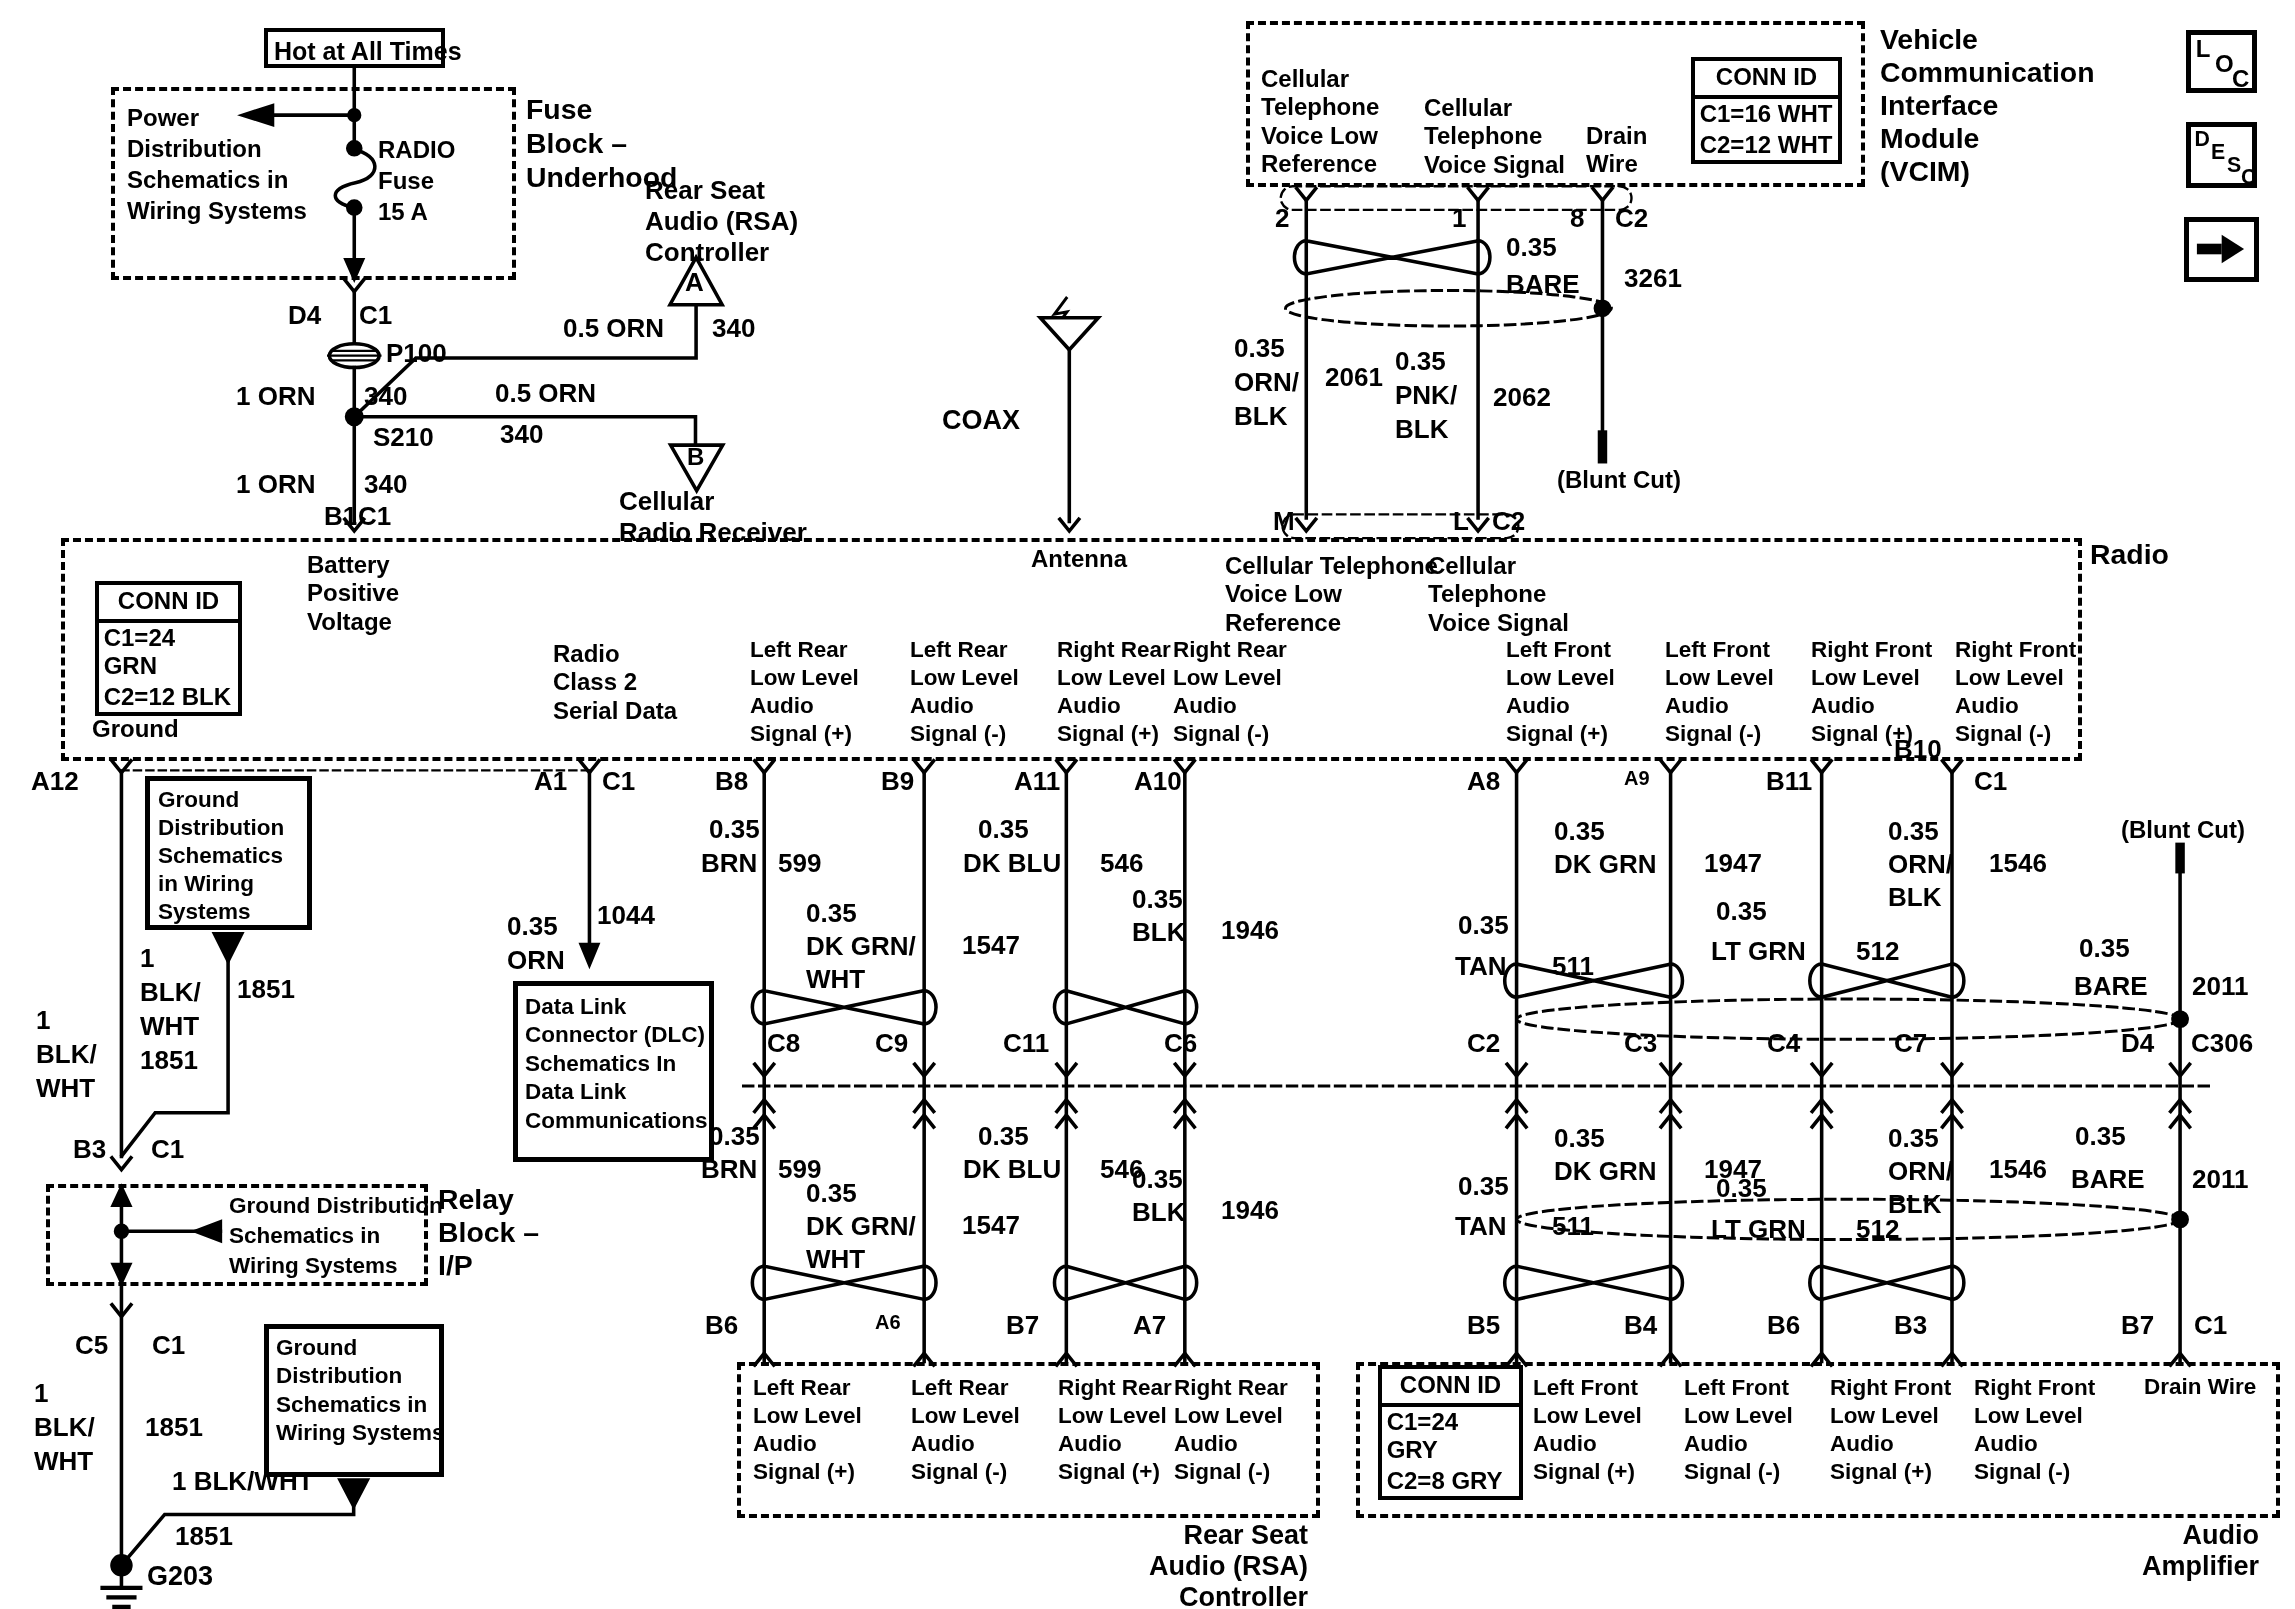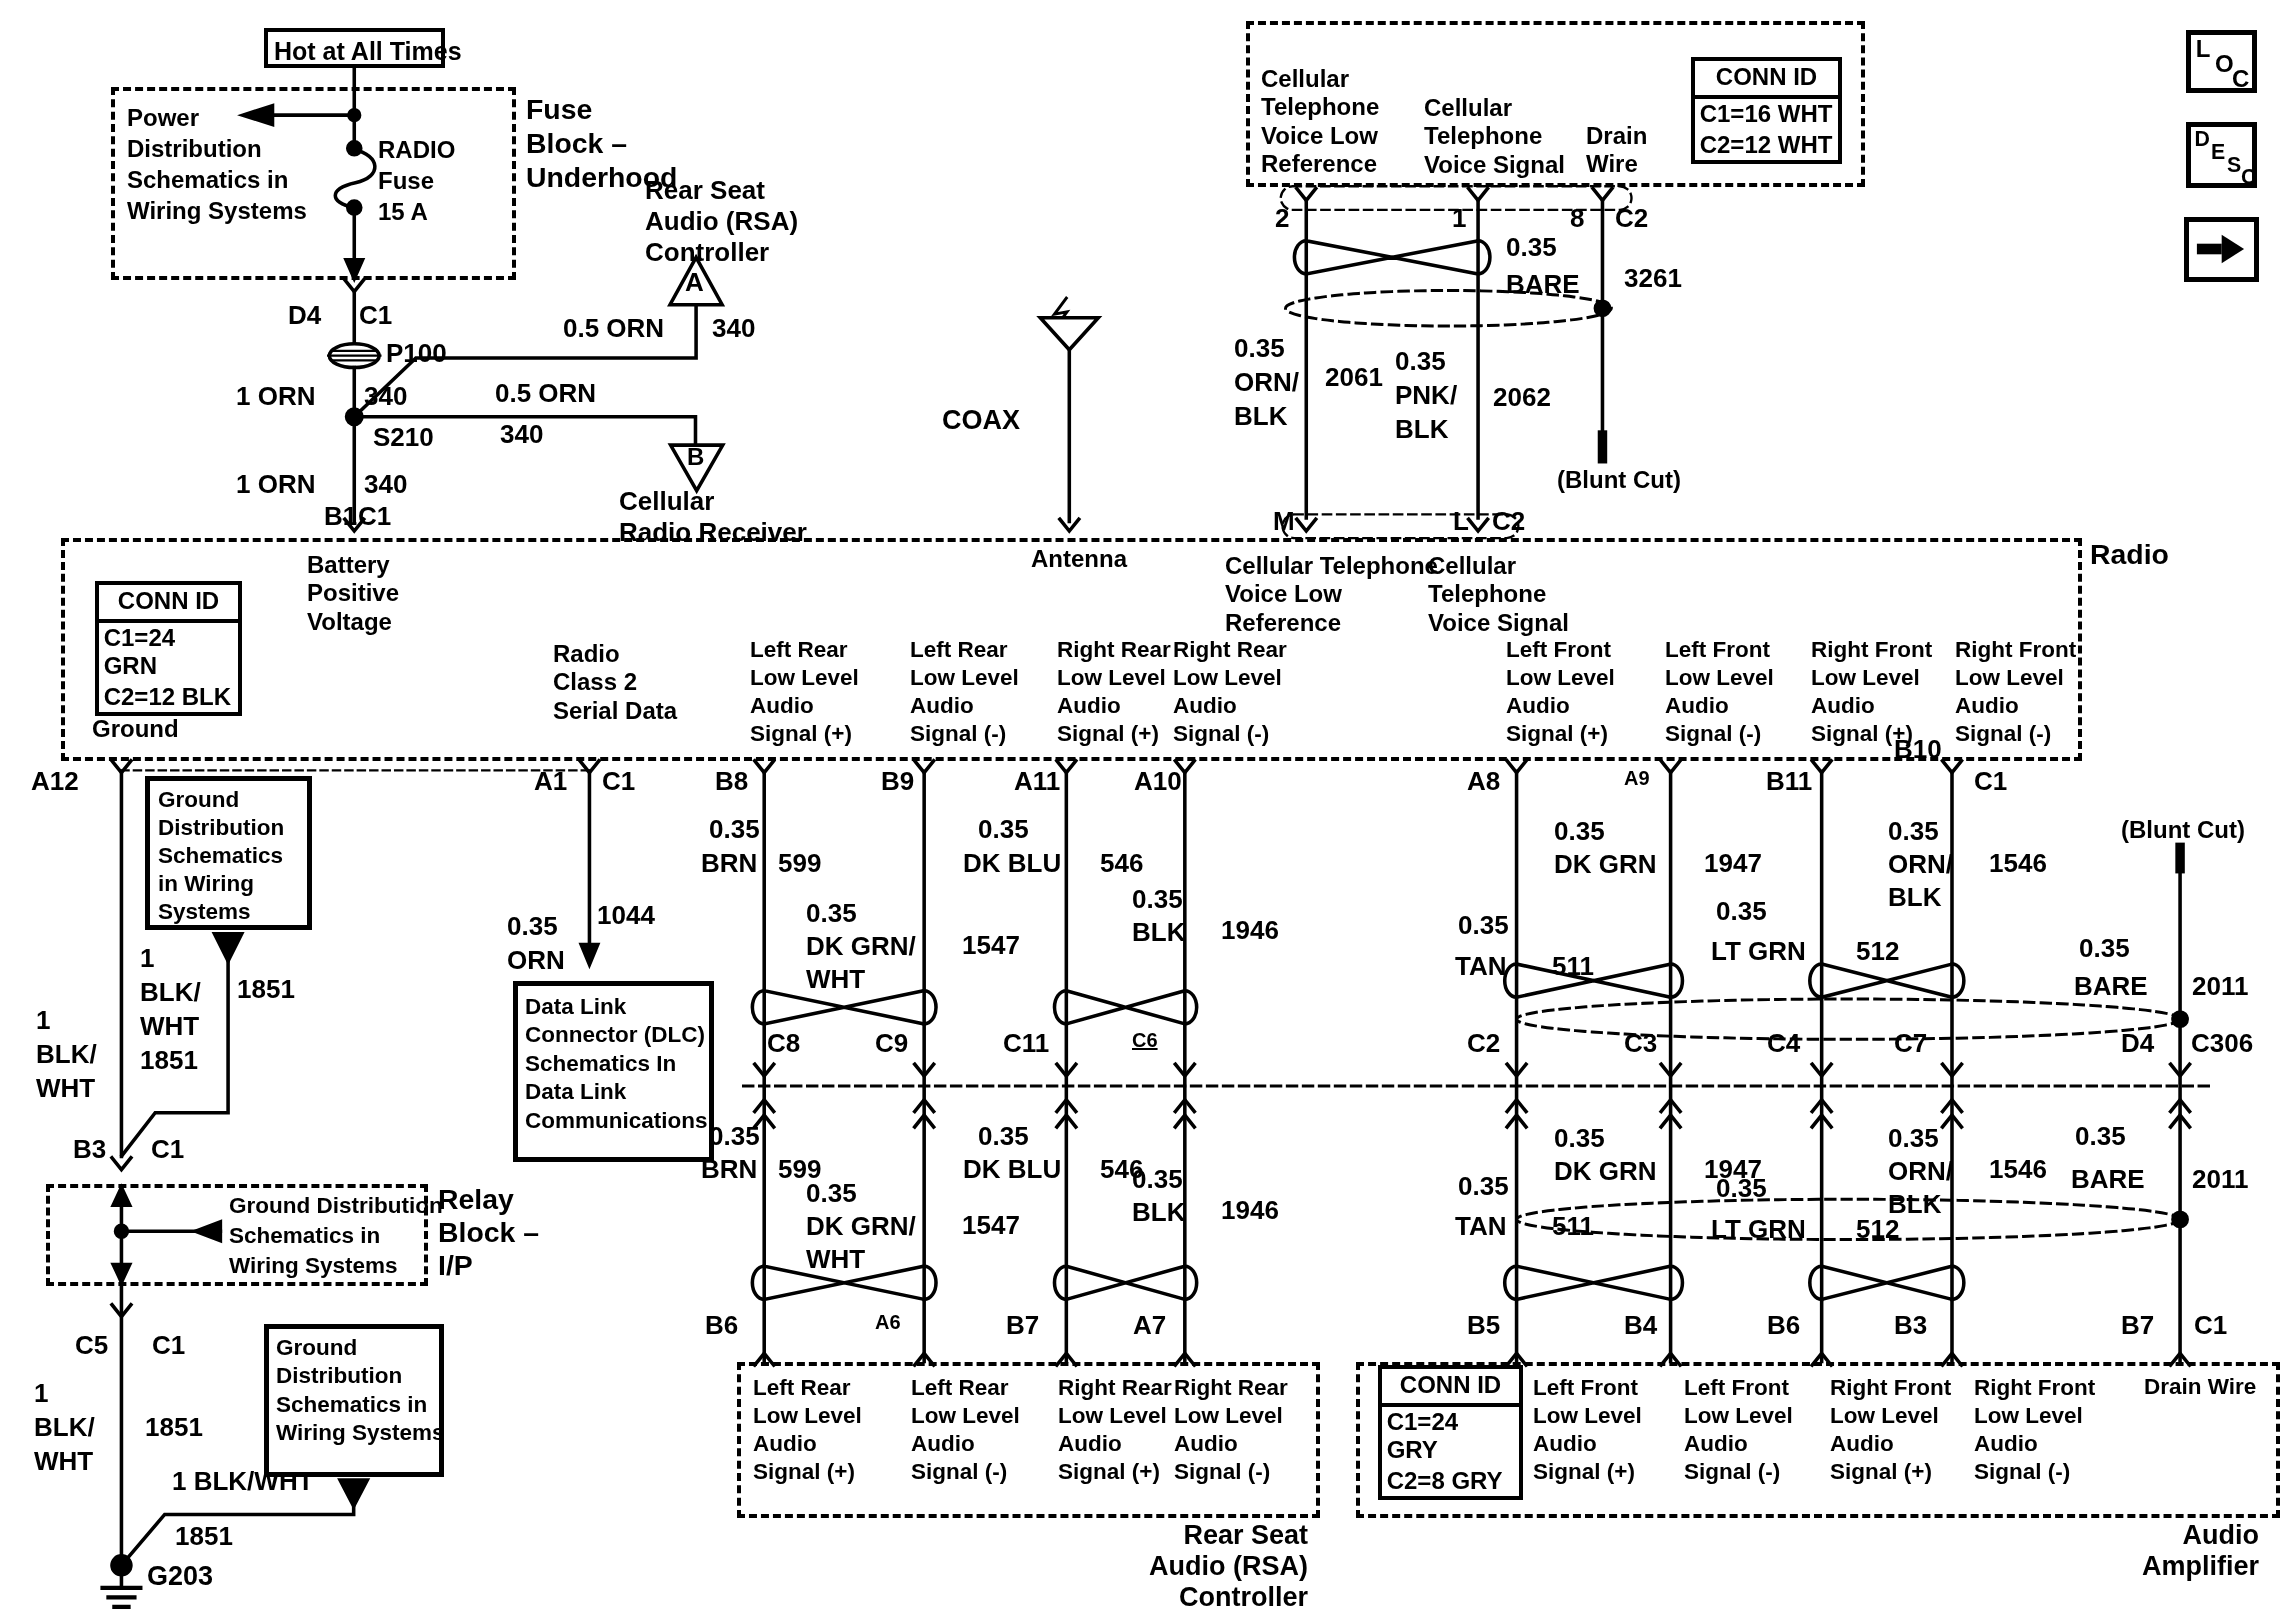--- a/index.html
+++ b/index.html
@@ -288,20 +288,27 @@
     </div>
     <div class="lbl" style="left: 1424px; top: 94px; font-size: 24px; line-height: 28.4px;">
       <div>Cellular</div>
       <div>Telephone</div>
       <div>Voice Signal</div>
     </div>
     <div class="lbl" style="left: 1586px; top: 122px; font-size: 24px; line-height: 28.4px;">
       <div>Drain</div>
       <div>Wire</div>
     </div>
+    <div class="lbl" style="left: 1880px; top: 22.5px; font-size: 28.4px; line-height: 33px;">
+      <div>Vehicle</div>
+      <div>Communication</div>
+      <div>Interface</div>
+      <div>Module</div>
+      <div>(VCIM)</div>
+    </div>
     <div class="lbl" style="left: 1275px; top: 204px; font-size: 26px; line-height: 1.12;">
       <div>2</div>
     </div>
     <div class="lbl" style="left: 1452px; top: 204px; font-size: 26px; line-height: 1.12;">
       <div>1</div>
     </div>
     <div class="lbl" style="left: 1570px; top: 204px; font-size: 26px; line-height: 1.12;">
       <div>8</div>
     </div>
     <div class="lbl" style="left: 1615px; top: 204px; font-size: 26px; line-height: 1.12;">
@@ -532,21 +539,21 @@
     </div>
     <div class="lbl" style="left: 731px; top: 1029px; font-size: 26px; line-height: 1.12; margin-left: 36px;">
       <div>C8</div>
     </div>
     <div class="lbl" style="left: 875px; top: 1029px; font-size: 26px; line-height: 1.12;">
       <div>C9</div>
     </div>
     <div class="lbl" style="left: 1003px; top: 1029px; font-size: 26px; line-height: 1.12;">
       <div>C11</div>
     </div>
-    <div class="lbl" style="left: 1132px; top: 1029px; font-size: 20px; line-height: 1.12; text-decoration: underline;">
+    <div class="lbl" style="left: 1164px; top: 1029px; font-size: 26px; line-height: 1.12;">
       <div>C6</div>
     </div>
     <div class="lbl" style="left: 1467px; top: 1029px; font-size: 26px; line-height: 1.12;">
       <div>C2</div>
     </div>
     <div class="lbl" style="left: 1624px; top: 1029px; font-size: 26px; line-height: 1.12;">
       <div>C3</div>
     </div>
     <div class="lbl" style="left: 1767px; top: 1029px; font-size: 26px; line-height: 1.12;">
       <div>C4</div>

